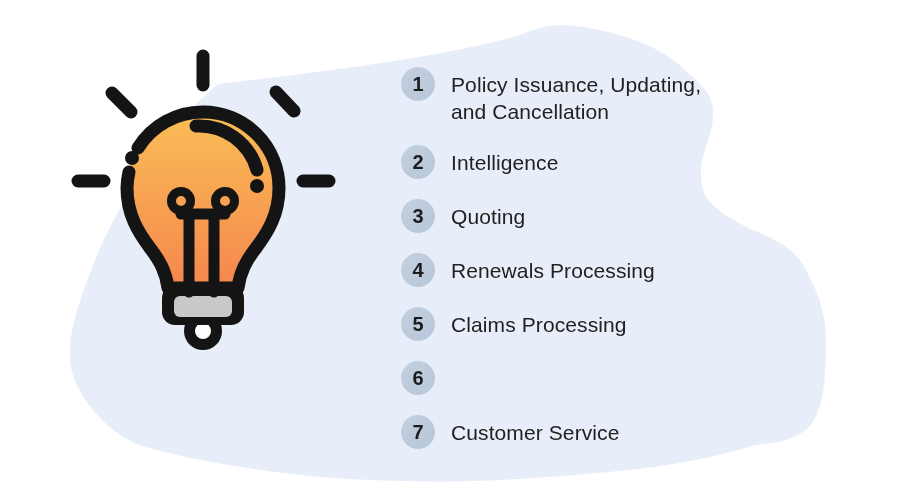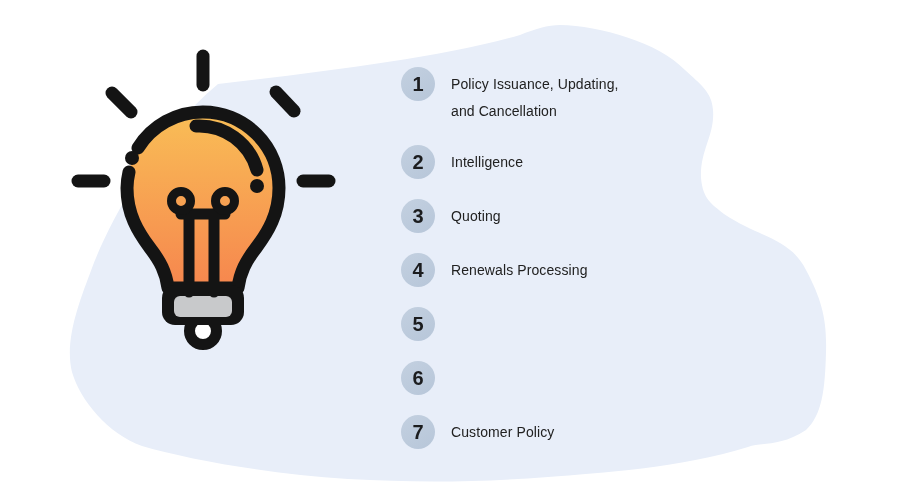--- a/index.html
+++ b/index.html
@@ -17,21 +17,21 @@
   .row{display:flex;align-items:flex-start;min-height:34px;}
   .badge{
     width:34px;height:34px;border-radius:50%;
     background:linear-gradient(145deg,var(--badge-hi,#c3d0e0),var(--badge,#b7c6d9));
     color:var(--badge-ink,#1b1c1e);
     font-weight:bold;font-size:20px;line-height:34px;text-align:center;
     flex:0 0 34px;
   }
   .label{
     margin-left:16px;padding-top:4px;
-    font-size:14px;line-height:27px;color:var(--text,#212121);
+    font-size:21px;line-height:27px;color:var(--text,#212121);
     white-space:pre-line;letter-spacing:.1px;
   }
 </style>
 </head>
 <body>
 
 <svg id="scene" viewBox="0 0 900 500" width="900" height="500" aria-hidden="true">
   <defs>
     <linearGradient id="bulbGrad" x1="0" y1="0" x2="0" y2="1">
       <stop id="gradTop" offset="0" stop-color="#f9be56"></stop>
@@ -122,21 +122,22 @@
     <div class="row">
       <div class="badge">3</div>
       <div class="label">Quoting</div>
     </div>
     <div class="row">
       <div class="badge">4</div>
       <div class="label">Renewals Processing</div>
     </div>
     <div class="row">
       <div class="badge">5</div>
+      <div class="label">Claims Processing</div>
     </div>
     <div class="row">
       <div class="badge">6</div>
     </div>
     <div class="row">
       <div class="badge">7</div>
-      <div class="label">Customer Policy</div>
+      <div class="label">Customer Service</div>
     </div>
   </div>
 
 </body></html>

